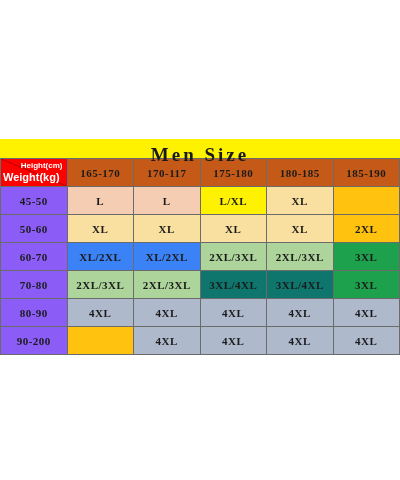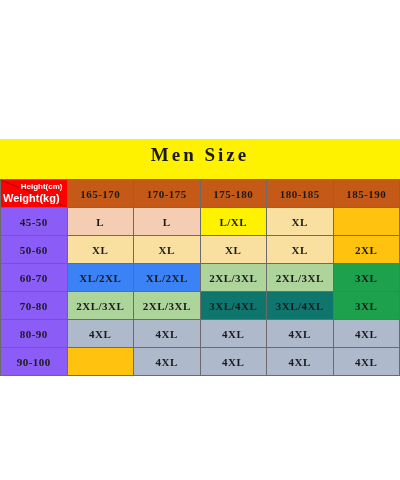--- a/index.html
+++ b/index.html
@@ -17,21 +17,21 @@
 
   #chart-wrap {
     position: absolute;
     left: 0;
     top: 139px;
     width: 400px;
   }
 
   #title-bar {
     background: #FFF200;
-    height: 40px;
+    height: 19px;
     line-height: 31px;
     text-align: center;
     font-family: "Liberation Serif", "DejaVu Serif", serif;
     font-weight: bold;
     font-size: 19px;
     letter-spacing: 3px;
     color: #1a1a1a;
   }
 
   table.size-table {
@@ -123,21 +123,21 @@
 
       <tr>
         <td class="corner-cell">
           <svg class="diag" viewBox="0 0 105 38" preserveAspectRatio="none">
             <line x1="0" y1="0" x2="105" y2="38" stroke="#B00000" stroke-width="1.4"></line>
           </svg>
           <span class="lbl-height">Height(cm)</span>
           <span class="lbl-weight">Weight(kg)</span>
         </td>
         <td class="col-head">165-170</td>
-        <td class="col-head">170-175</td>
+        <td class="col-head">170-117</td>
         <td class="col-head">175-180</td>
         <td class="col-head">180-185</td>
         <td class="col-head">185-190</td>
       </tr>
 
       <tr>
         <td class="row-head">45-50</td>
         <td class="c-peach">L</td>
         <td class="c-peach">L</td>
         <td class="c-yellow">L/XL</td>
@@ -175,21 +175,21 @@
       <tr>
         <td class="row-head">80-90</td>
         <td class="c-gray">4XL</td>
         <td class="c-gray">4XL</td>
         <td class="c-gray">4XL</td>
         <td class="c-gray">4XL</td>
         <td class="c-gray">4XL</td>
       </tr>
 
       <tr>
-        <td class="row-head">90-100</td>
+        <td class="row-head">90-200</td>
         <td class="c-amber"></td>
         <td class="c-gray">4XL</td>
         <td class="c-gray">4XL</td>
         <td class="c-gray">4XL</td>
         <td class="c-gray">4XL</td>
       </tr>
 
     </tbody>
   </table>
 </div>

